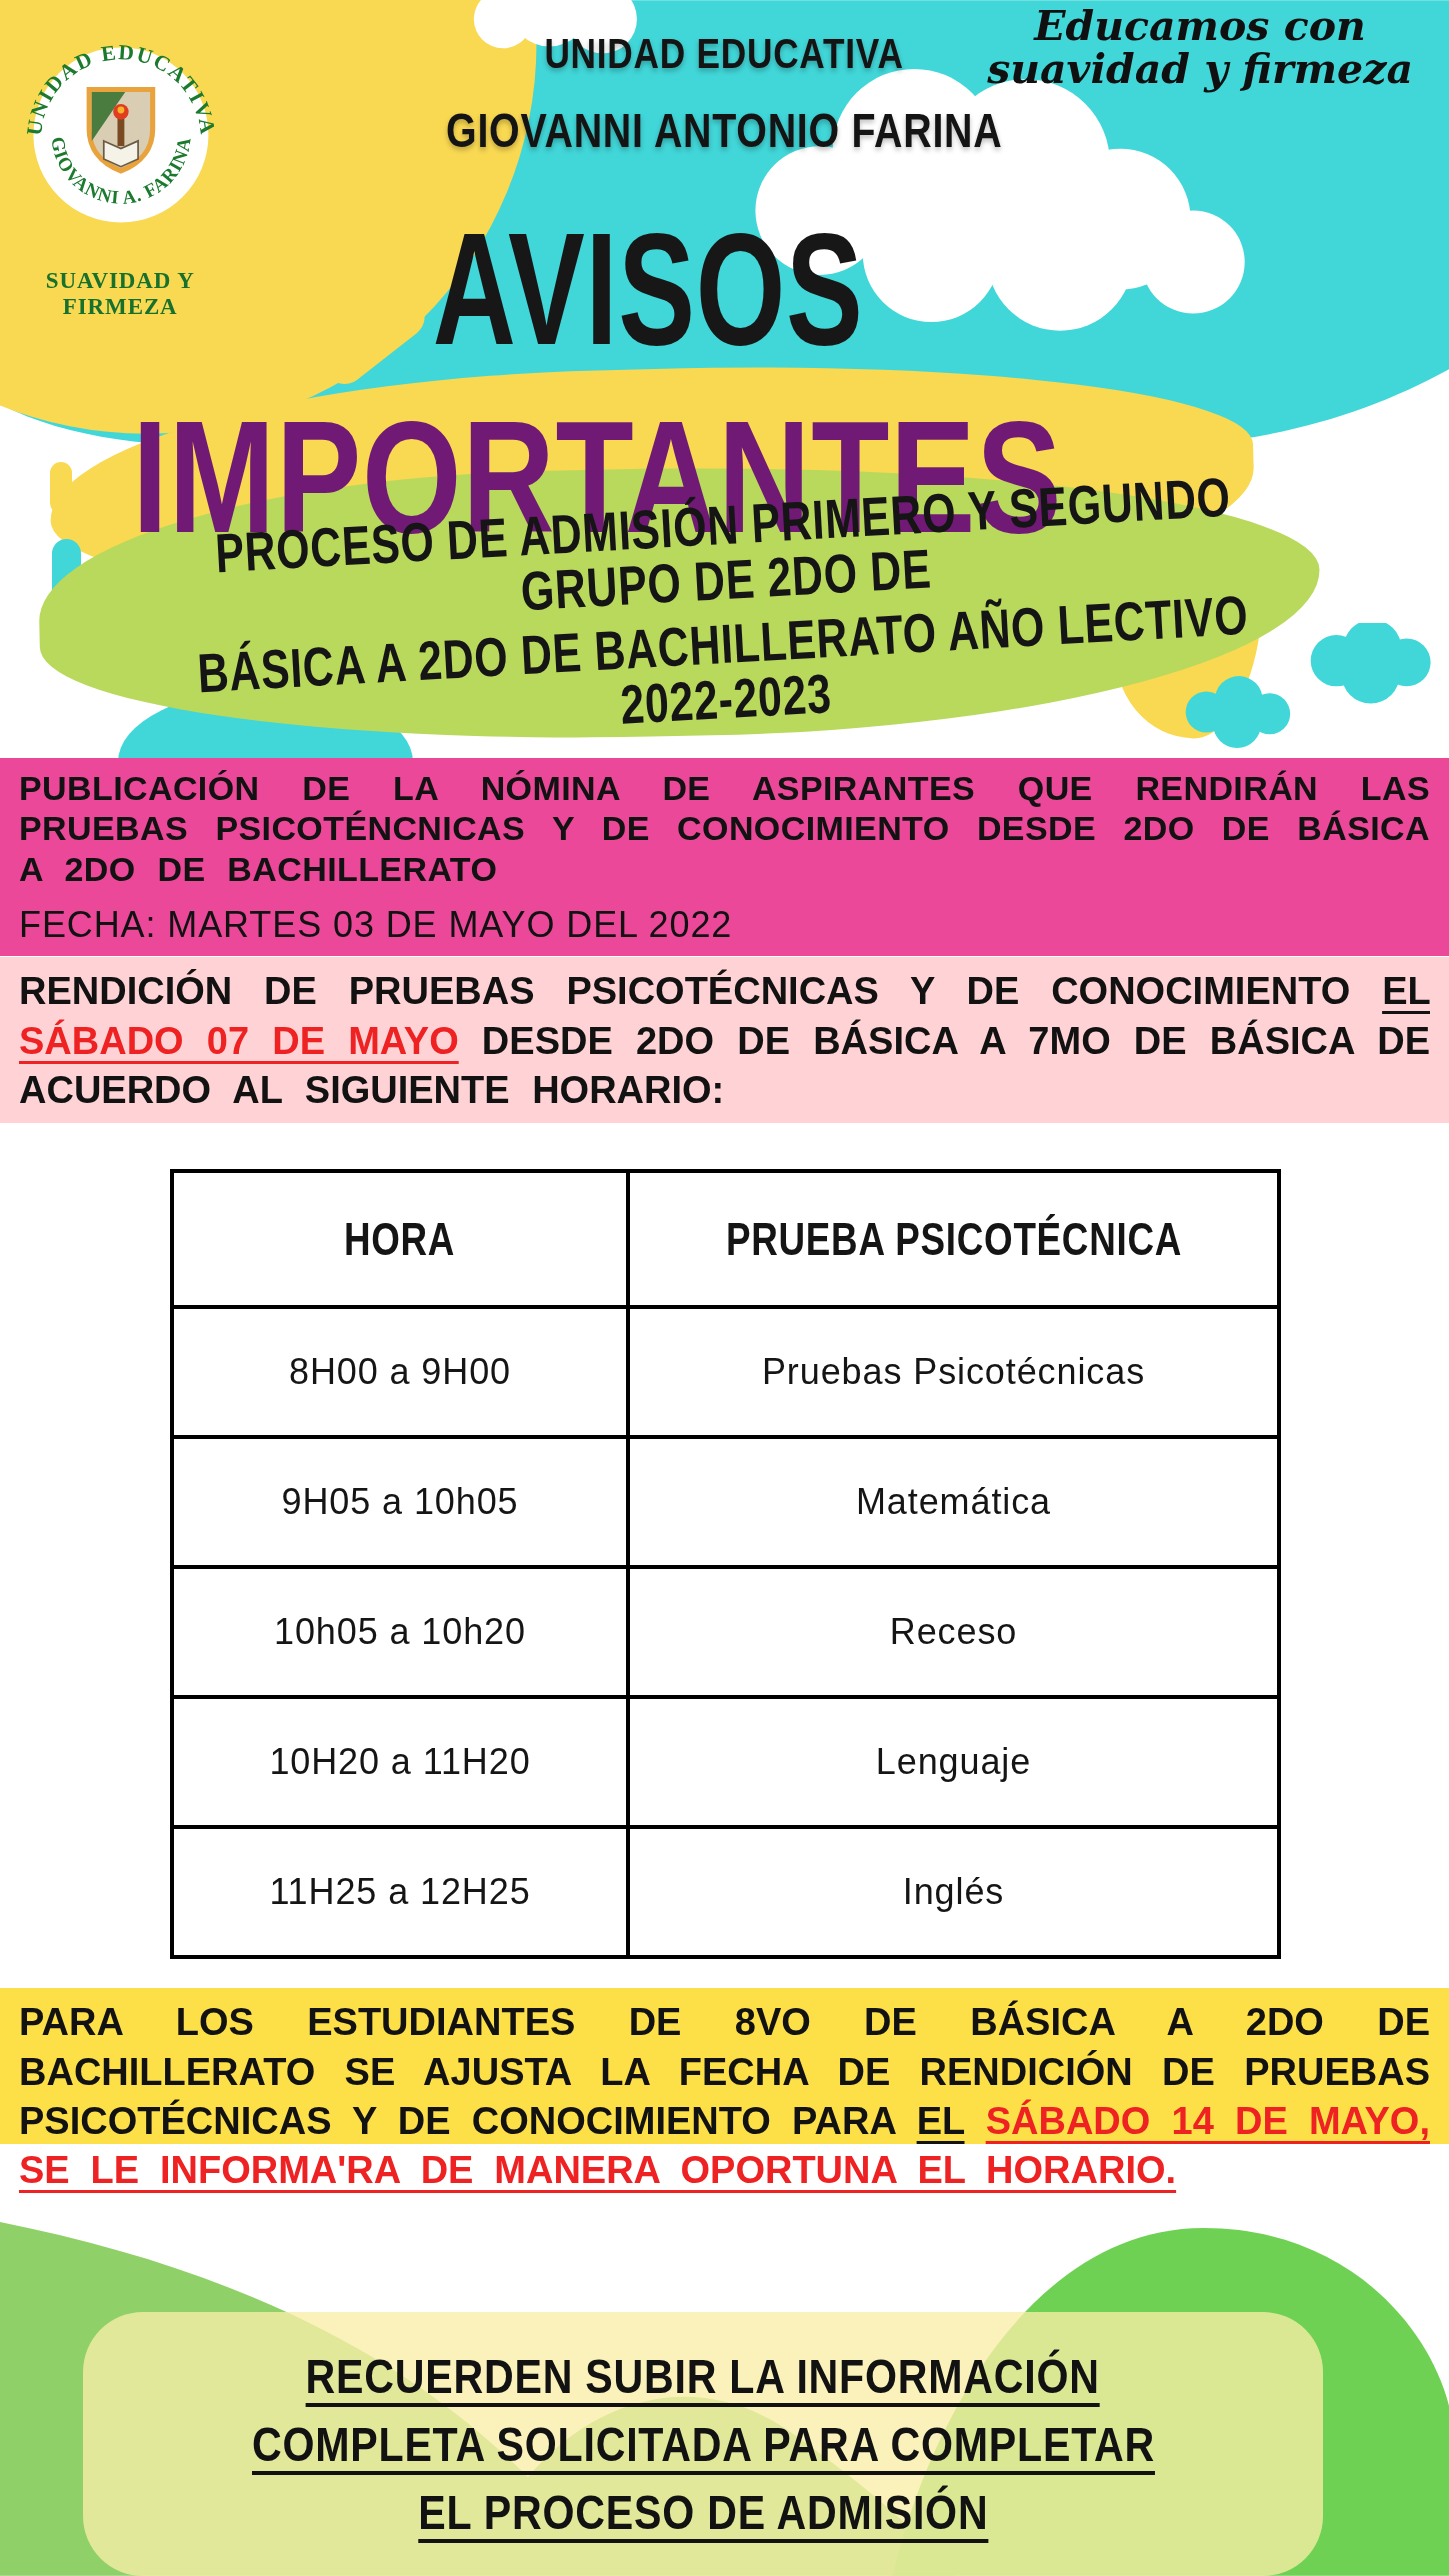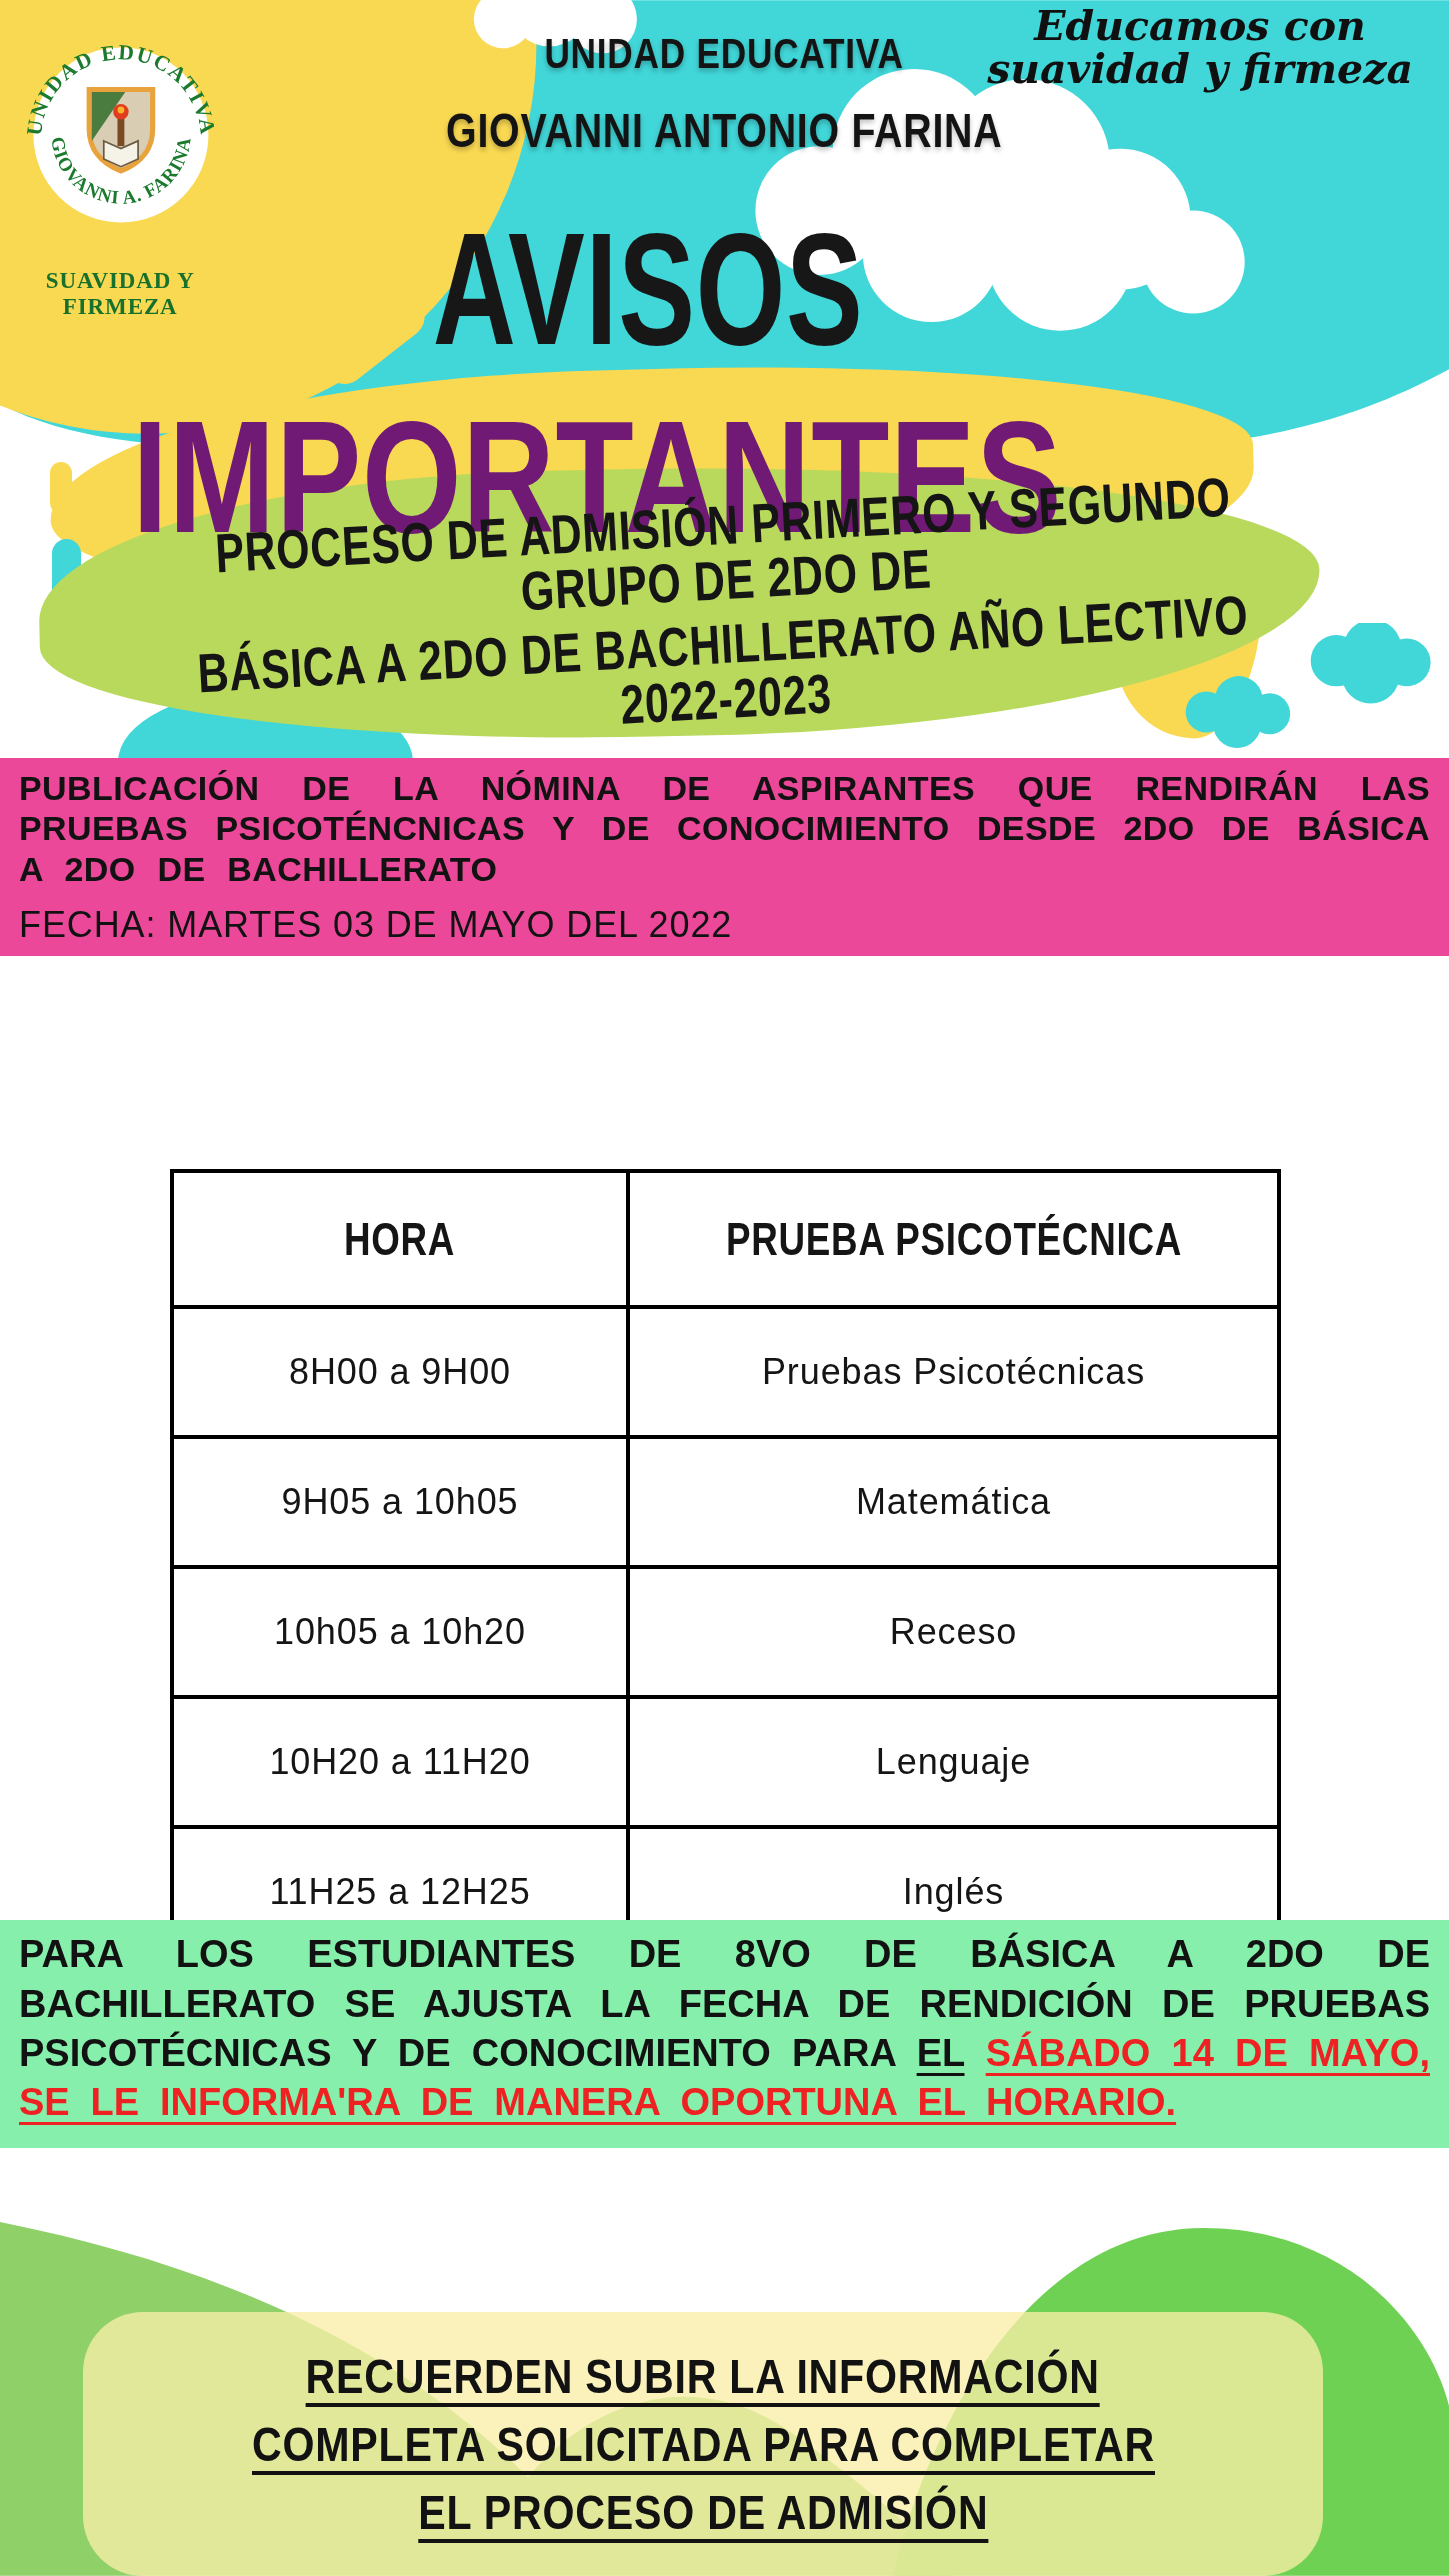--- a/index.html
+++ b/index.html
@@ -58,21 +58,21 @@
   .subtitle-line .condense{transform:rotate(-3.2deg) scaleX(0.78);letter-spacing:0.9px;}
 
   
   .band{left:0;width:1449px;box-sizing:border-box;color:#121212;}
   .band p{margin:0;text-align:justify;font-weight:700;}
   .band-green{top:758px;height:198px;background:#ec4899;padding:10.3px 19px 0 19px;}
   .band-green p{font-size:34px;line-height:1.18;word-spacing:12px;letter-spacing:0.4px;}
   .band-green .fecha{margin-top:15.5px;text-align:left;font-size:36px;letter-spacing:0.9px;}
   .band-pink{top:957px;height:166px;background:#ffd3d5;padding:10.3px 19px 0 19px;}
   .band-pink p{font-size:38px;line-height:1.3;word-spacing:12px;}
-  .band-blue{top:1920px;height:228px;background:#86efac;padding:10.3px 19px 0 19px;}
+  .band-blue{top:1988px;height:156px;background:#fde047;padding:10.3px 19px 0 19px;}
   .band-blue p{font-size:38px;line-height:1.3;word-spacing:10.3px;}
   .red{color:#ee2222;}
   .u-black{text-decoration:underline;text-decoration-thickness:3.4px;text-underline-offset:6.9px;text-decoration-color:#121212;}
   .u-red{text-decoration:underline;text-decoration-thickness:3.4px;text-underline-offset:6.9px;text-decoration-color:#ee2222;}
 
   
   .sched{left:170px;top:1169px;width:1107px;height:778px;border-collapse:collapse;
     background:#ffffff;table-layout:fixed;}
   .sched th,.sched td{border:4.3px solid #000;text-align:center;vertical-align:middle;color:#151515;}
   .sched th{height:130px;font-size:46px;font-weight:700;}
@@ -176,20 +176,23 @@
 
   <div class="abs importantes"><span class="condense">IMPORTANTES</span></div>
   <div class="abs subtitle-line sub-1"><span class="condense">PROCESO DE ADMISIÓN PRIMERO Y SEGUNDO GRUPO DE 2DO DE</span></div>
   <div class="abs subtitle-line sub-2"><span class="condense">BÁSICA A 2DO DE BACHILLERATO AÑO LECTIVO 2022-2023</span></div>
 
   <div class="abs band band-green">
     <p>PUBLICACIÓN DE LA NÓMINA DE ASPIRANTES QUE RENDIRÁN LAS PRUEBAS PSICOTÉNCNICAS Y DE CONOCIMIENTO DESDE 2DO DE BÁSICA A 2DO DE BACHILLERATO</p>
     <div class="fecha">FECHA: MARTES 03 DE MAYO DEL 2022</div>
   </div>
 
+  <div class="abs band band-pink">
+    <p><span>RENDICIÓN DE PRUEBAS PSICOTÉCNICAS  Y DE CONOCIMIENTO</span> <span class="u-black">EL</span> <span class="red u-red">SÁBADO 07 DE MAYO</span> <span>DESDE 2DO DE BÁSICA A 7MO DE BÁSICA DE ACUERDO AL SIGUIENTE HORARIO:</span></p>
+  </div>
 
   <table class="abs sched">
     <colgroup>
         <col class="col-hora">
         <col class="col-prueba">
       </colgroup>
     <tbody>
         <tr>
       <th><span class="condense">HORA</span></th>
       <th><span class="condense">PRUEBA PSICOTÉCNICA</span></th>

